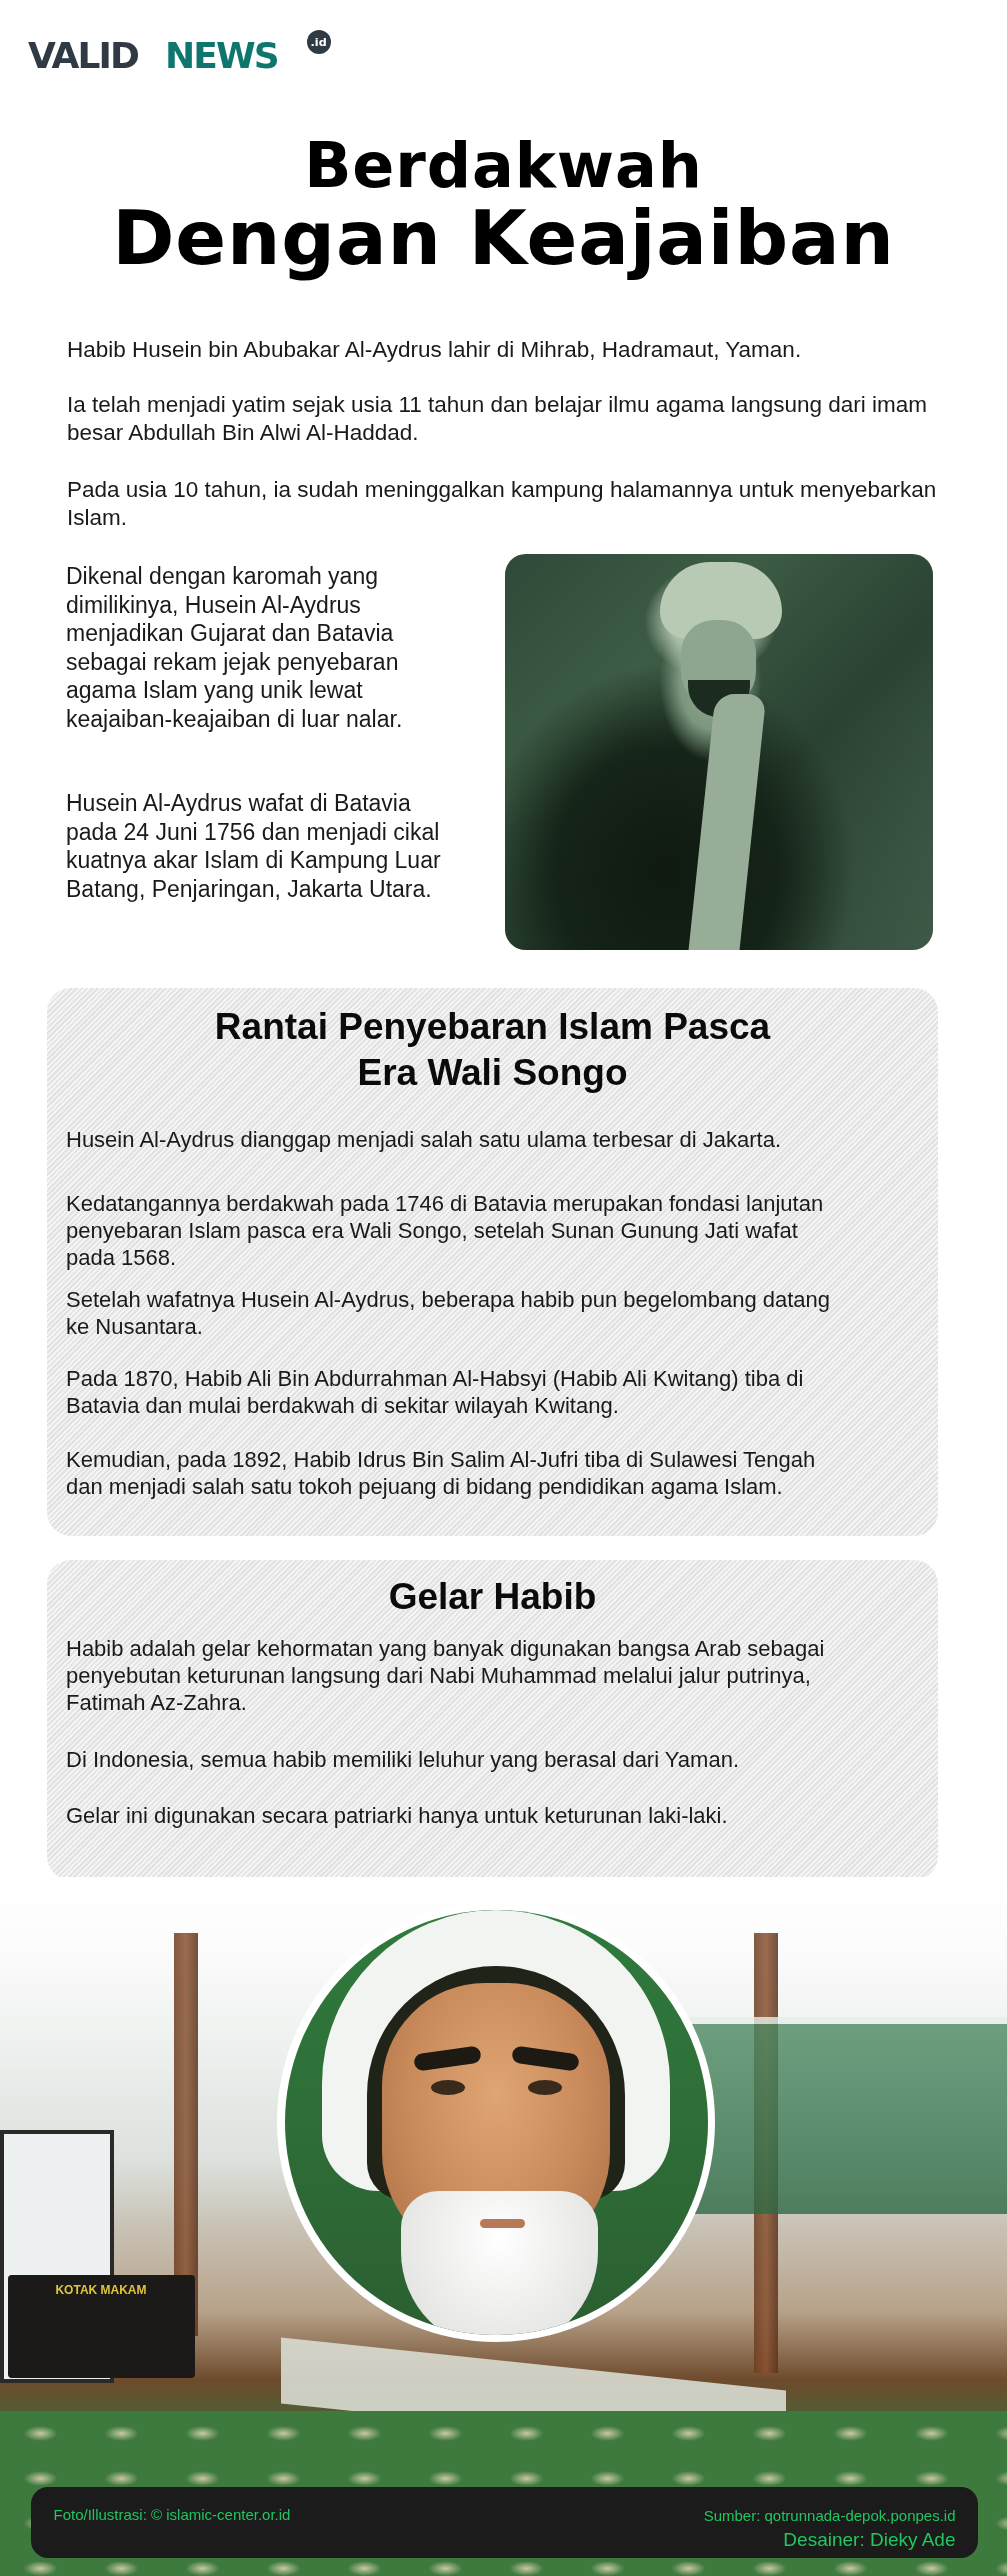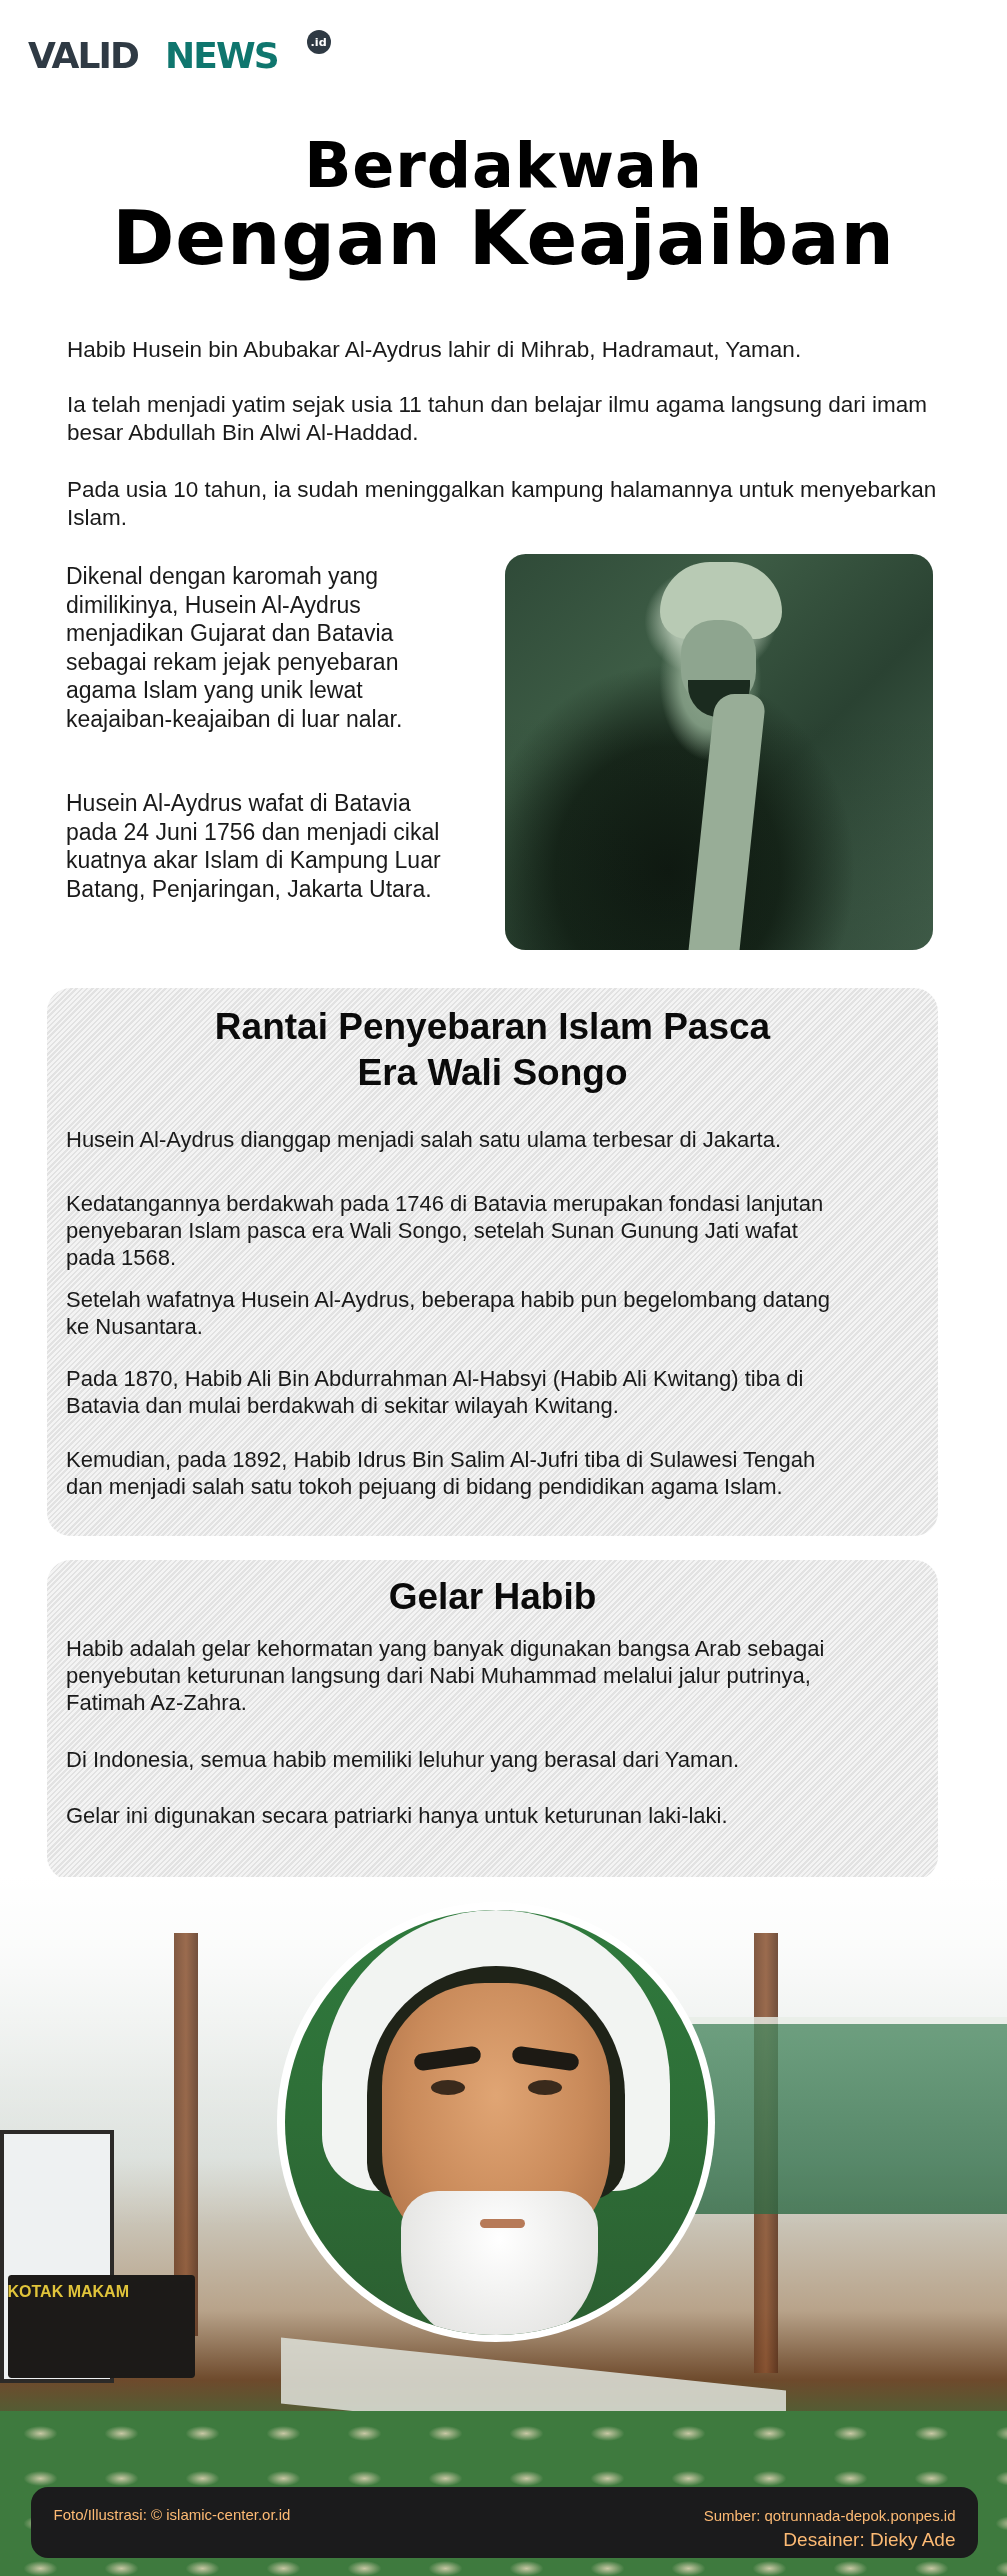--- a/index.html
+++ b/index.html
@@ -43,21 +43,21 @@
   .bottom { position: absolute; left: 0; top: 1877px; width: 1007px; height: 699px; overflow: hidden;
     background:
       linear-gradient(180deg, #ffffff 0%, rgba(255,255,255,0.85) 10%, rgba(255,255,255,0.35) 30%, rgba(255,255,255,0) 50%),
       linear-gradient(180deg, #e8ece9 0%, #d6dcd7 40%, #b8a38a 62%, #6e4a2c 72%, #3f6b3a 80%, #3b6a36 100%); }
   .bottom .pillar { position: absolute; top: 56px; width: 24px; background: linear-gradient(90deg, #6b3d22, #8a5230, #5a321c); opacity: 0.85; }
   .bottom .pillar.a { left: 174px; height: 403px; }
   .bottom .pillar.b { left: 754px; height: 440px; }
   .bottom .canopy { position: absolute; left: 655px; top: 140px; width: 352px; height: 197px; background: linear-gradient(180deg, #4d8a63 0%, #2f6a45 100%); opacity: 0.8; border-top: 7.5px solid #e9efe8; }
   .bottom .frame { position: absolute; left: 0; top: 253px; width: 114px; height: 253px; border: 4.7px solid #2c2a28; background: #eef1f2; }
   .bottom .box-makam { position: absolute; left: 7.5px; top: 398px; width: 187px; height: 103px; background: #1c1a18; border-radius: 3.7px; }
-  .bottom .box-makam span { display: block; text-align: left; color: #e0c43a; font-size: 16px; font-weight: 700; margin-top: 7.5px; }
+  .bottom .box-makam span { display: block; text-align: center; color: #e0c43a; font-size: 12px; font-weight: 700; margin-top: 7.5px; }
   .bottom .carpet { position: absolute; left: 0; top: 534px; width: 1007px; height: 166px;
     background-color: #3e7a3e;
     background-image: radial-gradient(ellipse 17px 7.5px, #c9c8a5 0%, rgba(201,200,165,0) 100%);
     background-size: 81px 45px; }
   .bottom .marble { position: absolute; left: 281px; top: 487px; width: 505px; height: 66px; background: #d9dcd3; transform: skewY(6deg); opacity: 0.9; }
 
   .portrait { position: absolute; left: 277px; top: 1902px; width: 438px; height: 440px; border-radius: 50%; background: #ffffff; padding: 7.5px; z-index: 2; }
   .portrait .inner { width: 100%; height: 100%; border-radius: 50%; overflow: hidden; position: relative;
     background: linear-gradient(180deg, #2f7a3d 0%, #2e6e37 50%, #2b5f31 100%); }
   .portrait .hood { position: absolute; left: 37px; top: 0; width: 348px; height: 281px; border-radius: 174px 174px 56px 56px; background: #f2f4f2; }
@@ -66,21 +66,21 @@
     background: radial-gradient(ellipse at 50% 40%, #e0a574 0%, #c98a5a 55%, #a86d44 100%); }
   .portrait .brow { position: absolute; top: 140px; width: 67px; height: 17px; background: #1d1a14; border-radius: 9.4px; }
   .portrait .brow.l { left: 129px; transform: rotate(-8deg); }
   .portrait .brow.r { left: 227px; transform: rotate(8deg); }
   .portrait .eye { position: absolute; top: 170px; width: 34px; height: 15px; border-radius: 50%; background: #3a2a1c; }
   .portrait .eye.l { left 146px; left: 146px; }
   .portrait .eye.r { left: 243px; }
   .portrait .beard { position: absolute; left: 116px; top: 281px; width: 197px; height: 159px; border-radius: 37px 37px 98px 98px; background: radial-gradient(ellipse at 50% 30%, #ffffff 0%, #e6e6e4 70%, #c8c8c4 100%); }
   .portrait .mouth { position: absolute; left: 195px; top: 309px; width: 45px; height: 9.4px; border-radius: 5.6px; background: #b77a58; }
 
-  .footer { position: absolute; left: 31px; top: 2487px; width: 947px; height: 71px; background: #1b1b1c; border-radius: 17px; color: #fdba74; z-index: 3; }
+  .footer { position: absolute; left: 31px; top: 2487px; width: 947px; height: 71px; background: #1b1b1c; border-radius: 17px; color: #22c55e; z-index: 3; }
   .footer .credit { position: absolute; left: 22.5px; top: 19px; font-size: 15px; }
   .footer .source { position: absolute; right: 22.5px; top: 19.7px; font-size: 15px; text-align: right; }
   .footer .designer { position: absolute; right: 22.5px; top: 42px; font-size: 19px; text-align: center; }
 </style>
 </head>
 <body>
 
 <div class="logo">
   <span class="valid">VALID</span>
   <span class="news">NEWS</span>

